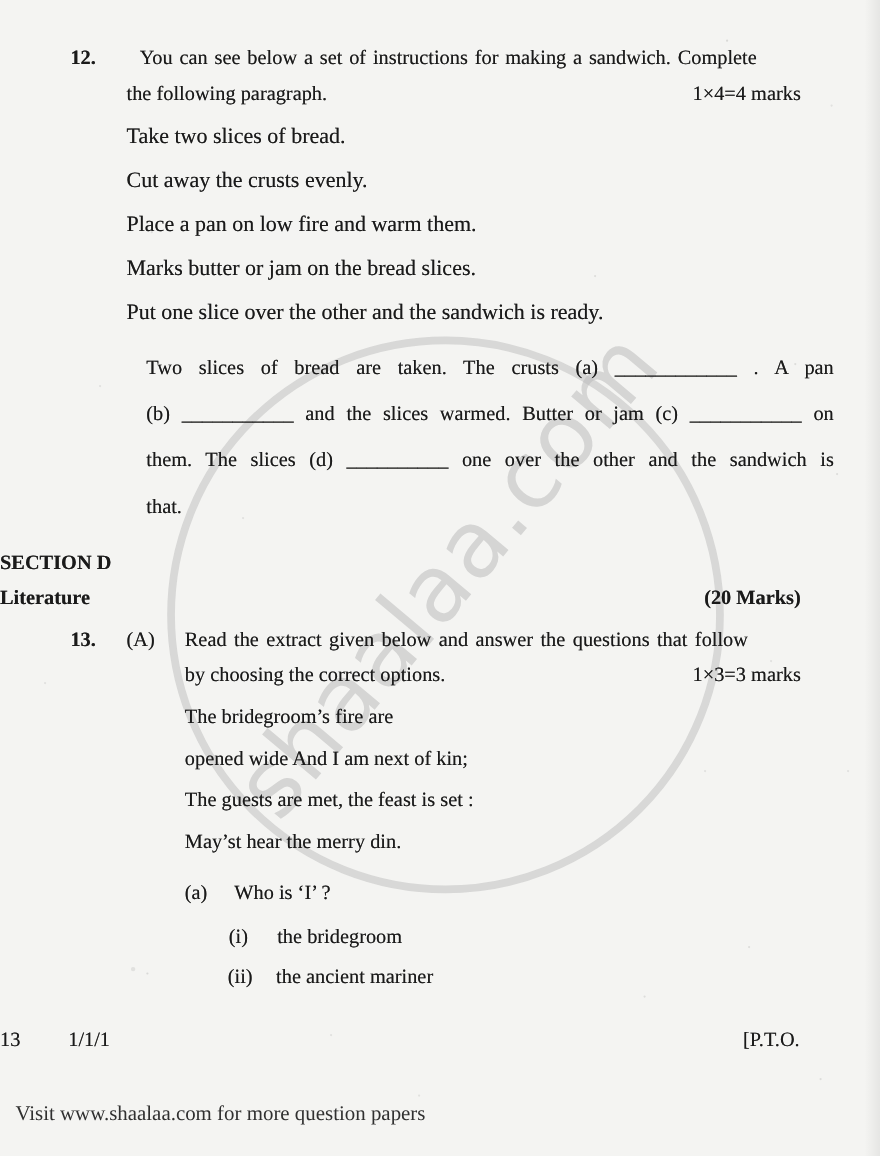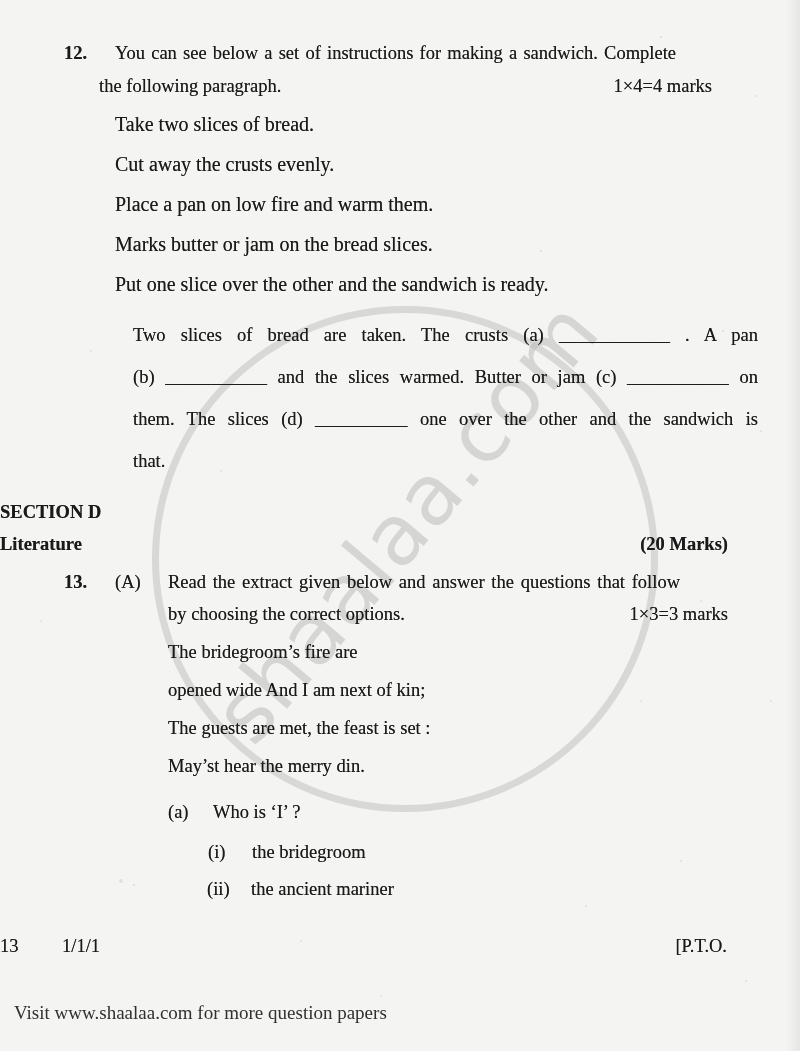--- a/index.html
+++ b/index.html
@@ -68,22 +68,22 @@
 </style>
 </head>
 <body>
 
 <div class="page">
 
   <div class="wm-circle"></div>
   <div class="wm-text">shaalaa.com</div>
 
   <div class="abs t b" style="left:64px;top:41px">12.</div>
-  <div class="abs t just" style="left:115px;top:41px;width:561px">You can see below a set of instructions for making a sandwich. Complete</div>
-  <div class="row" style="left:99px;top:74px;width:613px">
+  <div class="abs t just" style="left:127px;top:41px;width:561px">You can see below a set of instructions for making a sandwich. Complete</div>
+  <div class="row" style="left:115px;top:74px;width:613px">
     <span class="t">the following paragraph.</span>
     <span class="t">1×4=4 marks</span>
   </div>
 
   <div class="abs lines40" style="left:115px;top:104px;width:625px">
     <div>Take two slices of bread.</div>
     <div>Cut away the crusts evenly.</div>
     <div>Place a pan on low fire and warm them.</div>
     <div>Marks butter or jam on the bread slices.</div>
     <div>Put one slice over the other and the sandwich is ready.</div>

